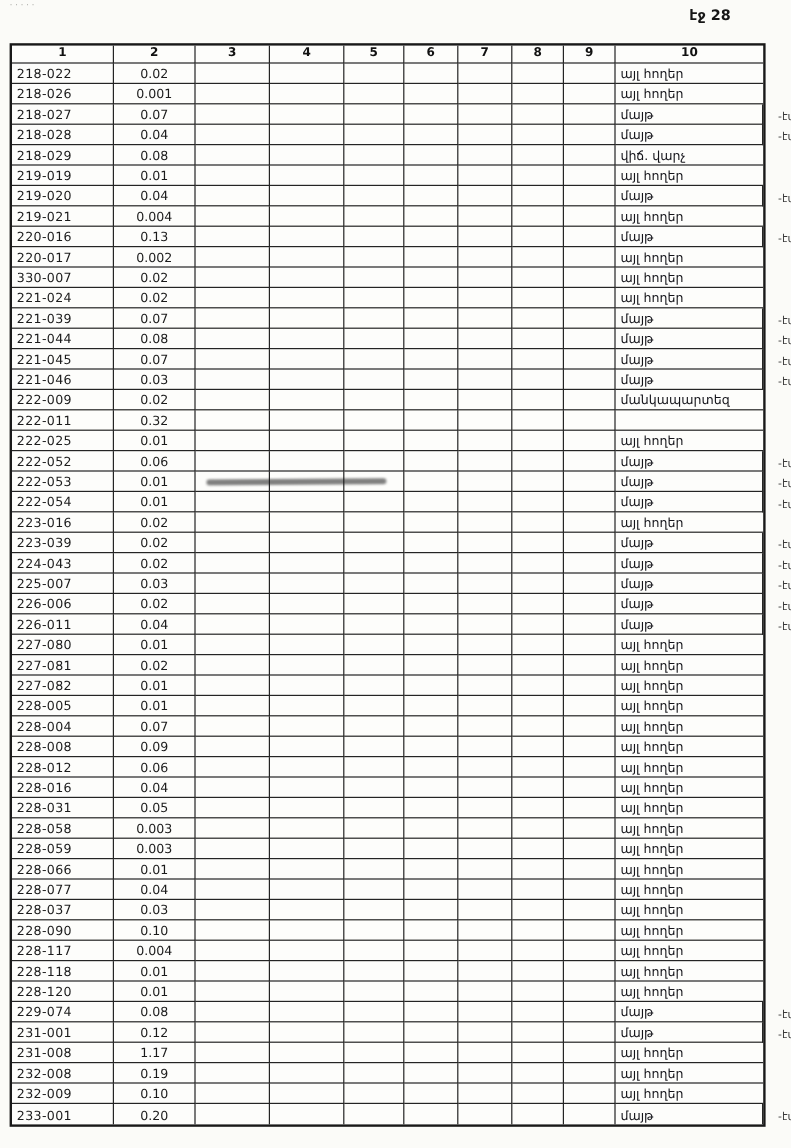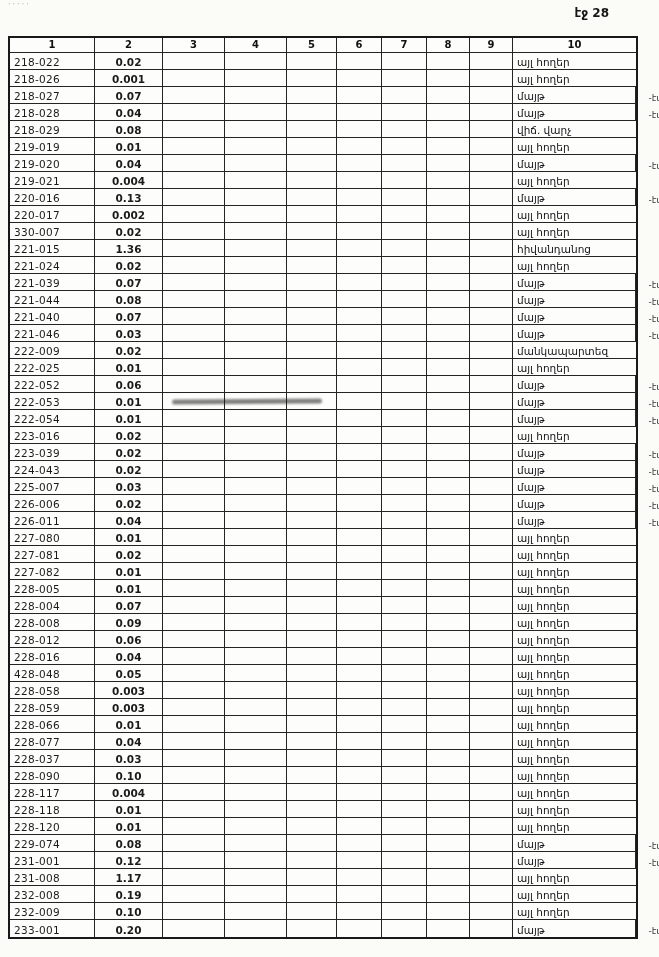--- a/index.html
+++ b/index.html
@@ -40,21 +40,21 @@
     padding:0 0 1px 4px;
     white-space:nowrap;overflow:visible;
   }
   .cell:last-child{border-right:none;}
   .row:last-child .cell{border-bottom:none;}
   .hcell{
     align-items:center;justify-content:center;
     padding:0;font-size:10px;font-weight:600;color:#111;
   }
   .c1{letter-spacing:0.3px;}
-  .c2{justify-content:center;padding-left:0;font-weight:bold;}
+  .c2{justify-content:center;padding-left:0;}
   .c10{color:#14141a;}
   .margin-note{
     position:absolute;right:-26px;bottom:1px;
     font-size:9px;color:#3a3a3a;line-height:9px;
   }
   .smudge{
     position:absolute;left:172px;top:399px;width:150px;height:5px;
     background:rgba(25,25,25,0.55);
     border-radius:3px;
     filter:blur(1px);
@@ -211,32 +211,20 @@
       <div class="cell c3"></div>
       <div class="cell c4"></div>
       <div class="cell c5"></div>
       <div class="cell c6"></div>
       <div class="cell c7"></div>
       <div class="cell c8"></div>
       <div class="cell c9"></div>
       <div class="cell c10">այլ հողեր</div>
     </div>
     <div class="row">
-      <div class="cell c1">221-015</div>
-      <div class="cell c2">1.36</div>
-      <div class="cell c3"></div>
-      <div class="cell c4"></div>
-      <div class="cell c5"></div>
-      <div class="cell c6"></div>
-      <div class="cell c7"></div>
-      <div class="cell c8"></div>
-      <div class="cell c9"></div>
-      <div class="cell c10">հիվանդանոց</div>
-    </div>
-    <div class="row">
       <div class="cell c1">221-024</div>
       <div class="cell c2">0.02</div>
       <div class="cell c3"></div>
       <div class="cell c4"></div>
       <div class="cell c5"></div>
       <div class="cell c6"></div>
       <div class="cell c7"></div>
       <div class="cell c8"></div>
       <div class="cell c9"></div>
       <div class="cell c10">այլ հողեր</div>
@@ -261,21 +249,21 @@
       <div class="cell c4"></div>
       <div class="cell c5"></div>
       <div class="cell c6"></div>
       <div class="cell c7"></div>
       <div class="cell c8"></div>
       <div class="cell c9"></div>
       <div class="cell c10">մայթ</div>
       <span class="margin-note">-էմ</span>
     </div>
     <div class="row">
-      <div class="cell c1">221-040</div>
+      <div class="cell c1">221-045</div>
       <div class="cell c2">0.07</div>
       <div class="cell c3"></div>
       <div class="cell c4"></div>
       <div class="cell c5"></div>
       <div class="cell c6"></div>
       <div class="cell c7"></div>
       <div class="cell c8"></div>
       <div class="cell c9"></div>
       <div class="cell c10">մայթ</div>
       <span class="margin-note">-էմ</span>
@@ -299,20 +287,32 @@
       <div class="cell c3"></div>
       <div class="cell c4"></div>
       <div class="cell c5"></div>
       <div class="cell c6"></div>
       <div class="cell c7"></div>
       <div class="cell c8"></div>
       <div class="cell c9"></div>
       <div class="cell c10">մանկապարտեզ</div>
     </div>
     <div class="row">
+      <div class="cell c1">222-011</div>
+      <div class="cell c2">0.32</div>
+      <div class="cell c3"></div>
+      <div class="cell c4"></div>
+      <div class="cell c5"></div>
+      <div class="cell c6"></div>
+      <div class="cell c7"></div>
+      <div class="cell c8"></div>
+      <div class="cell c9"></div>
+      <div class="cell c10"></div>
+    </div>
+    <div class="row">
       <div class="cell c1">222-025</div>
       <div class="cell c2">0.01</div>
       <div class="cell c3"></div>
       <div class="cell c4"></div>
       <div class="cell c5"></div>
       <div class="cell c6"></div>
       <div class="cell c7"></div>
       <div class="cell c8"></div>
       <div class="cell c9"></div>
       <div class="cell c10">այլ հողեր</div>
@@ -523,21 +523,21 @@
       <div class="cell c3"></div>
       <div class="cell c4"></div>
       <div class="cell c5"></div>
       <div class="cell c6"></div>
       <div class="cell c7"></div>
       <div class="cell c8"></div>
       <div class="cell c9"></div>
       <div class="cell c10">այլ հողեր</div>
     </div>
     <div class="row">
-      <div class="cell c1">428-048</div>
+      <div class="cell c1">228-031</div>
       <div class="cell c2">0.05</div>
       <div class="cell c3"></div>
       <div class="cell c4"></div>
       <div class="cell c5"></div>
       <div class="cell c6"></div>
       <div class="cell c7"></div>
       <div class="cell c8"></div>
       <div class="cell c9"></div>
       <div class="cell c10">այլ հողեր</div>
     </div>

